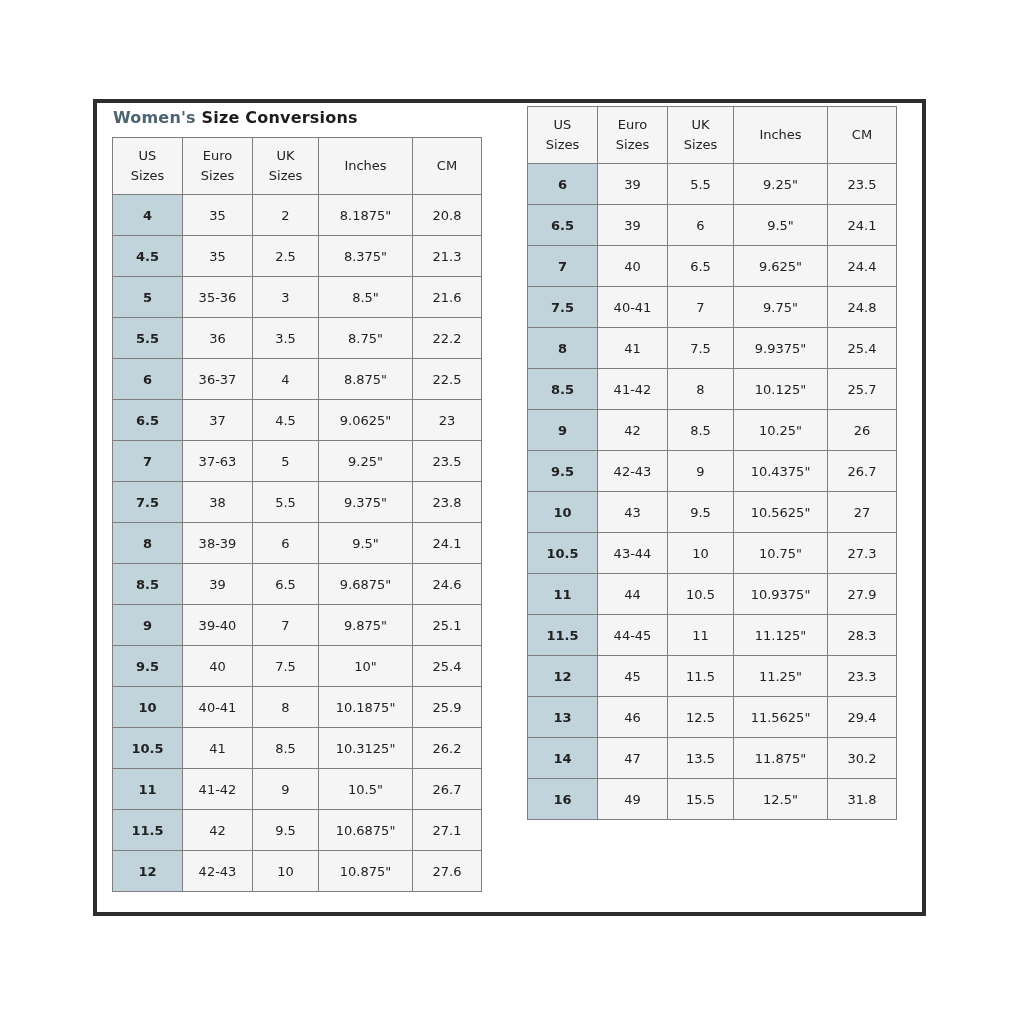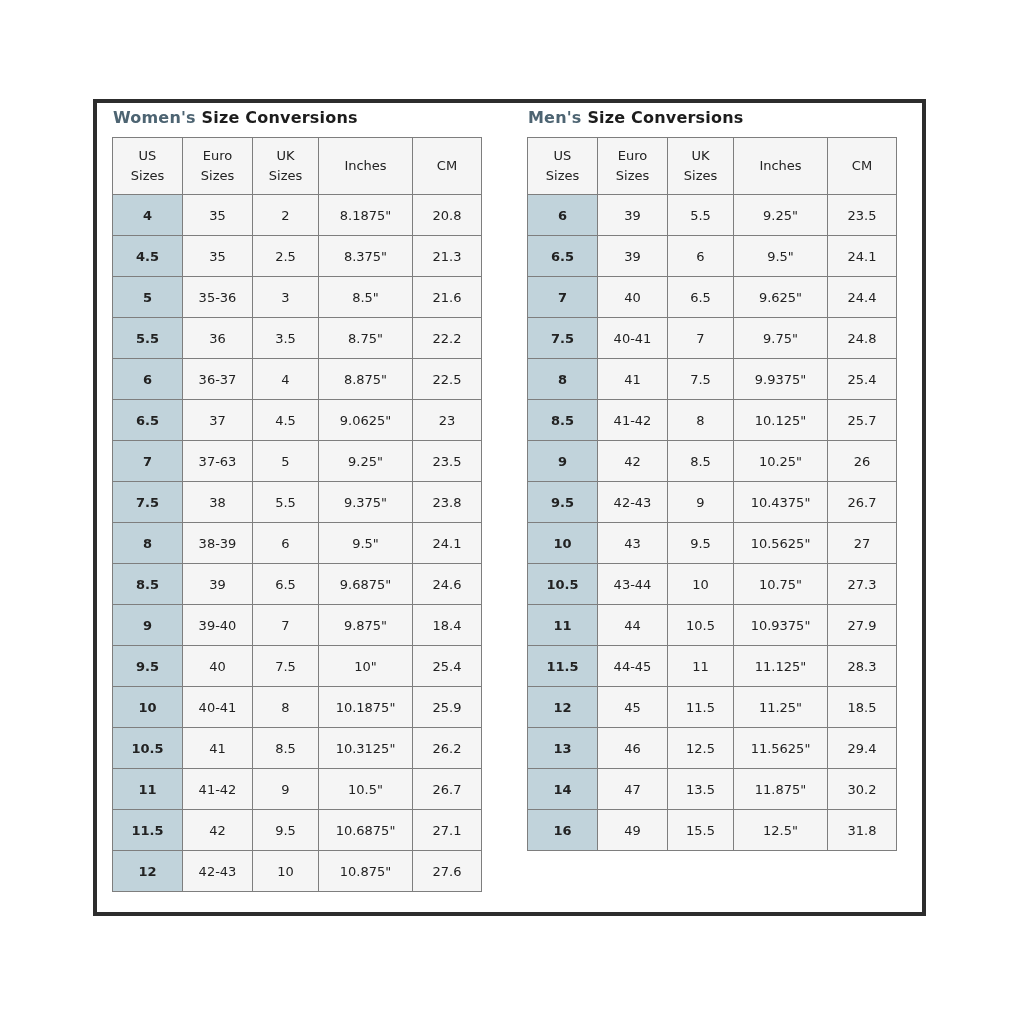--- a/index.html
+++ b/index.html
@@ -149,21 +149,21 @@
               <td>39</td>
               <td>6.5</td>
               <td>9.6875"</td>
               <td>24.6</td>
             </tr>
             <tr>
               <td class="us">9</td>
               <td>39-40</td>
               <td>7</td>
               <td>9.875"</td>
-              <td>18.4</td>
+              <td>25.1</td>
             </tr>
             <tr>
               <td class="us">9.5</td>
               <td>40</td>
               <td>7.5</td>
               <td>10"</td>
               <td>25.4</td>
             </tr>
             <tr>
               <td class="us">10</td>
@@ -198,21 +198,20 @@
               <td>42-43</td>
               <td>10</td>
               <td>10.875"</td>
               <td>27.6</td>
             </tr>
           </tbody>
       </table>
     </section>
 
     <section class="panel men">
-      <h2 class="title"><span class="accent">Men's</span> <span>Size Conversions</span></h2>
       <table class="size-table">
         <thead>
             <tr>
               <th>US
 Sizes</th>
               <th>Euro
 Sizes</th>
               <th>UK
 Sizes</th>
               <th>Inches</th>
@@ -302,21 +301,21 @@
               <td>44-45</td>
               <td>11</td>
               <td>11.125"</td>
               <td>28.3</td>
             </tr>
             <tr>
               <td class="us">12</td>
               <td>45</td>
               <td>11.5</td>
               <td>11.25"</td>
-              <td>18.5</td>
+              <td>23.3</td>
             </tr>
             <tr>
               <td class="us">13</td>
               <td>46</td>
               <td>12.5</td>
               <td>11.5625"</td>
               <td>29.4</td>
             </tr>
             <tr>
               <td class="us">14</td>

